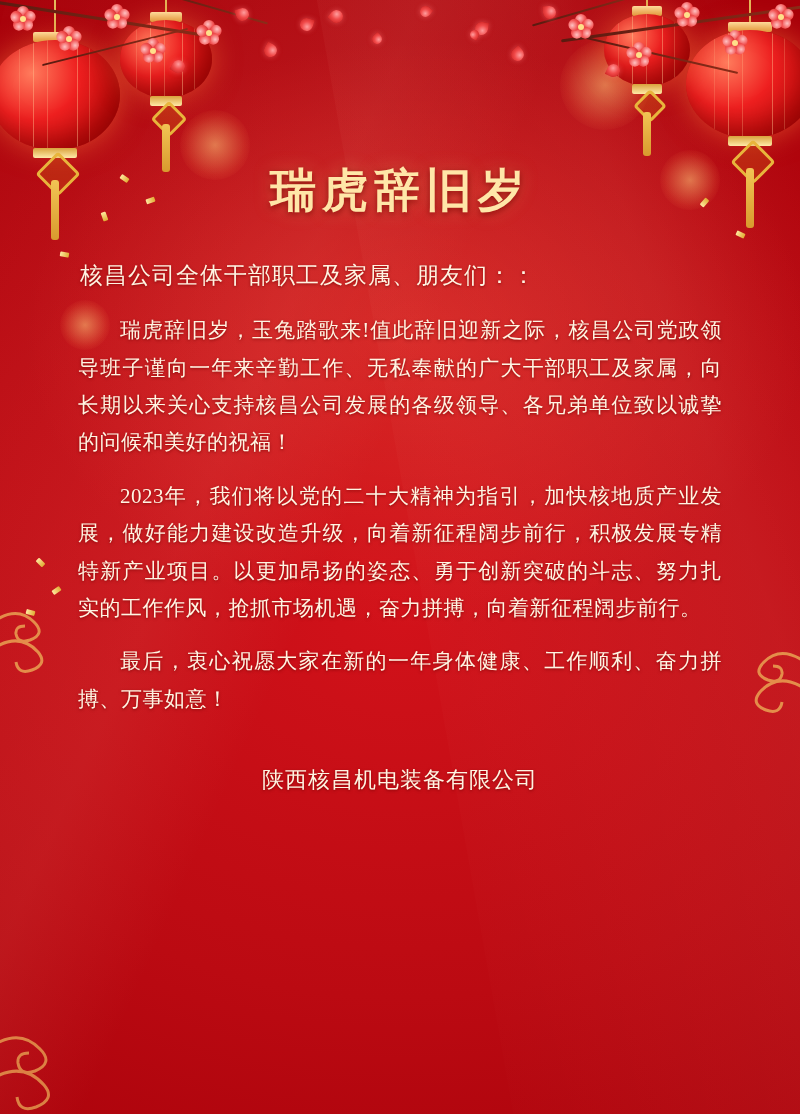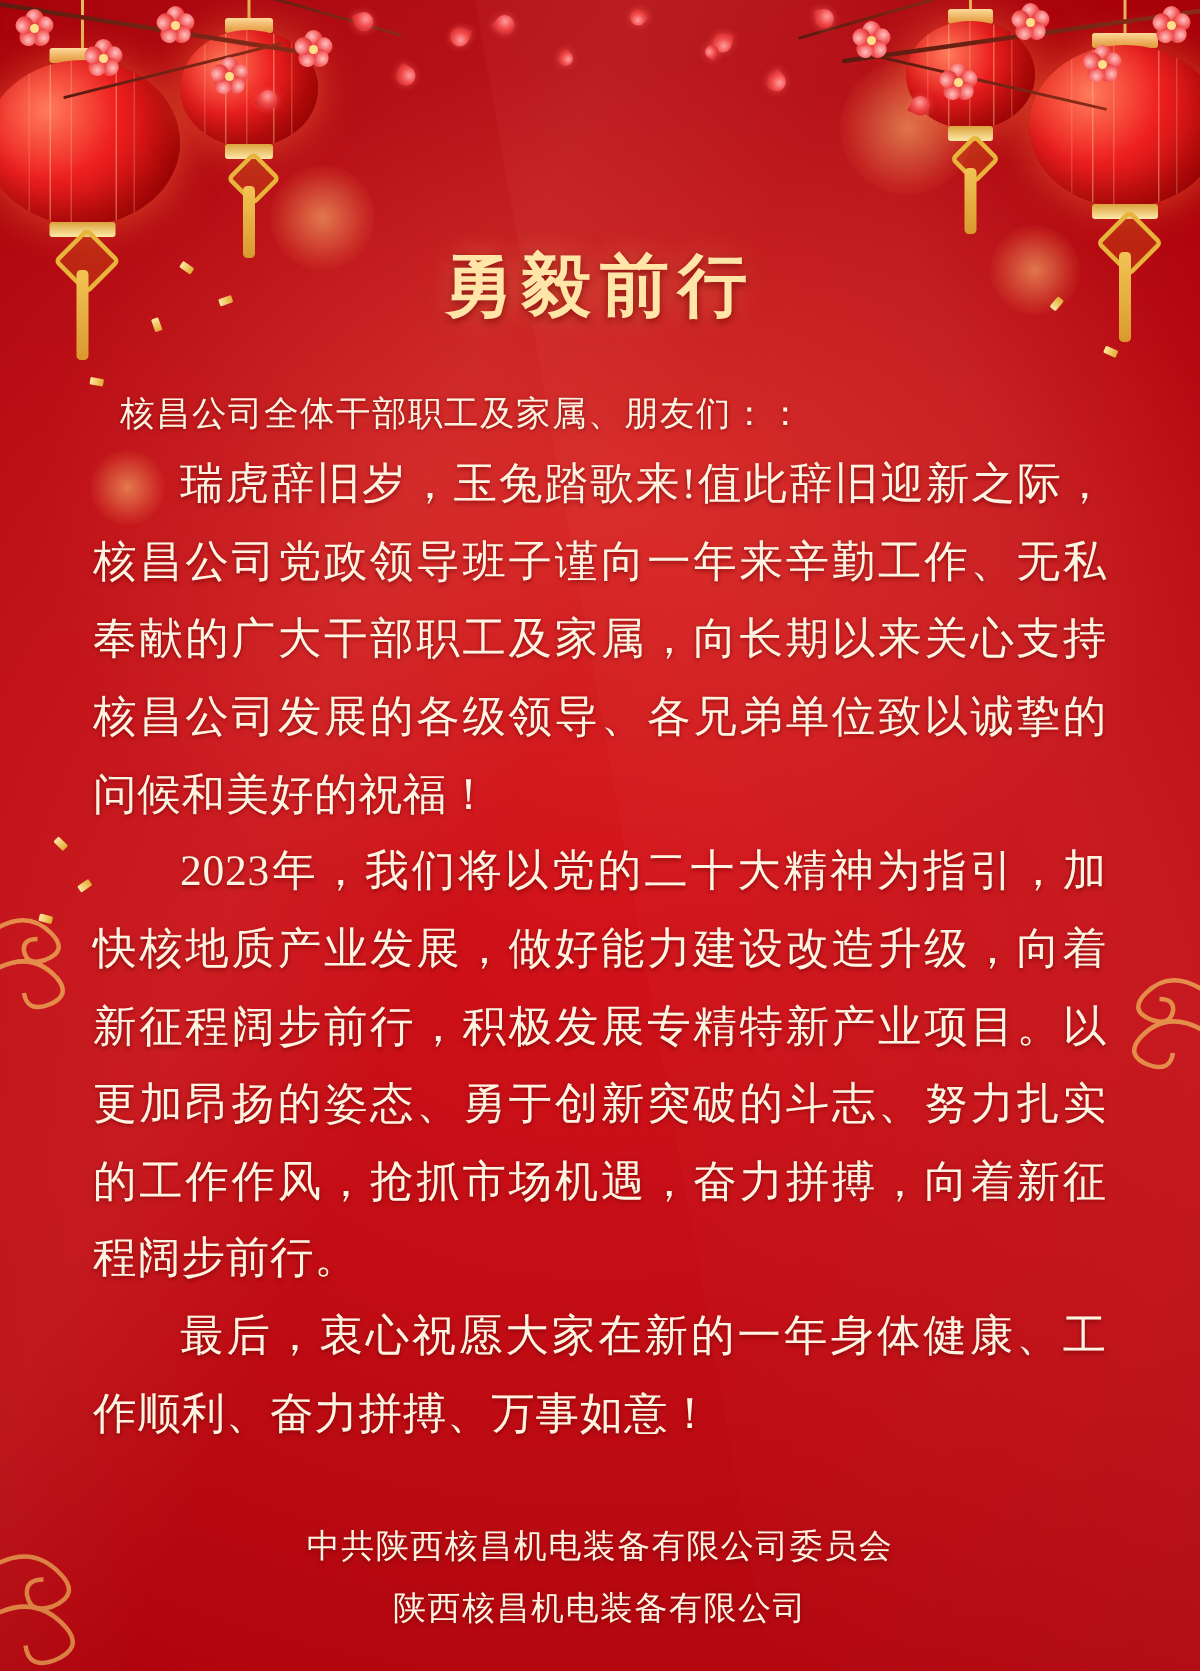--- a/index.html
+++ b/index.html
@@ -166,25 +166,25 @@
   .salutation {
     font-size: 23px;
     line-height: 1.75;
     letter-spacing: 1px;
     color: #fff4e2;
     margin: 0 0 2px 0;
     padding-left: 18px;
     text-shadow: 0 1px 3px rgba(110,0,0,0.7);
   }
   p.para {
-    font-size: 29px;
+    font-size: 21px;
     line-height: 1.78;
     letter-spacing: 0.5px;
     color: #fff4e2;
-    margin: 0;
+    margin: 16px;
     text-indent: 2em;
     text-align: justify;
     text-justify: inter-ideograph;
     text-shadow: 0 1px 3px rgba(110,0,0,0.7);
   }
   .sign {
     margin-top: 42px;
     text-align: center;
   }
   .sign div {
@@ -373,28 +373,27 @@
     </g>
   </svg>
   <svg class="cloud" style="left:-10px; top:1020px;" width="120" height="100" viewBox="0 0 120 100">
     <g fill="none" stroke="#f3c560" stroke-width="3" opacity="0.75">
       <path d="M2 26 q28 -18 48 3 q14 14 -5 22 q-15 5 -17 -8 q-1 -10 11 -10"></path>
       <path d="M0 60 q32 -20 54 5 q12 14 -8 22 q-17 6 -19 -10"></path>
     </g>
   </svg>
 
   <div class="content">
-    <h1 class="title">勇毅前行</h1>
+    <h1 class="title">瑞虎辞旧岁</h1>
 
     <div class="salutation">核昌公司全体干部职工及家属、朋友们：：</div>
 
     <p class="para">瑞虎辞旧岁，玉兔踏歌来!值此辞旧迎新之际，核昌公司党政领导班子谨向一年来辛勤工作、无私奉献的广大干部职工及家属，向长期以来关心支持核昌公司发展的各级领导、各兄弟单位致以诚挚的问候和美好的祝福！</p>
     <p class="para">2023年，我们将以党的二十大精神为指引，加快核地质产业发展，做好能力建设改造升级，向着新征程阔步前行，积极发展专精特新产业项目。以更加昂扬的姿态、勇于创新突破的斗志、努力扎实的工作作风，抢抓市场机遇，奋力拼搏，向着新征程阔步前行。</p>
     <p class="para">最后，衷心祝愿大家在新的一年身体健康、工作顺利、奋力拼搏、万事如意！</p>
 
     <div class="sign">
-      <div>中共陕西核昌机电装备有限公司委员会</div>
       <div>陕西核昌机电装备有限公司</div>
 
     </div>
   </div>
 
 </div>
 
 </body></html>

